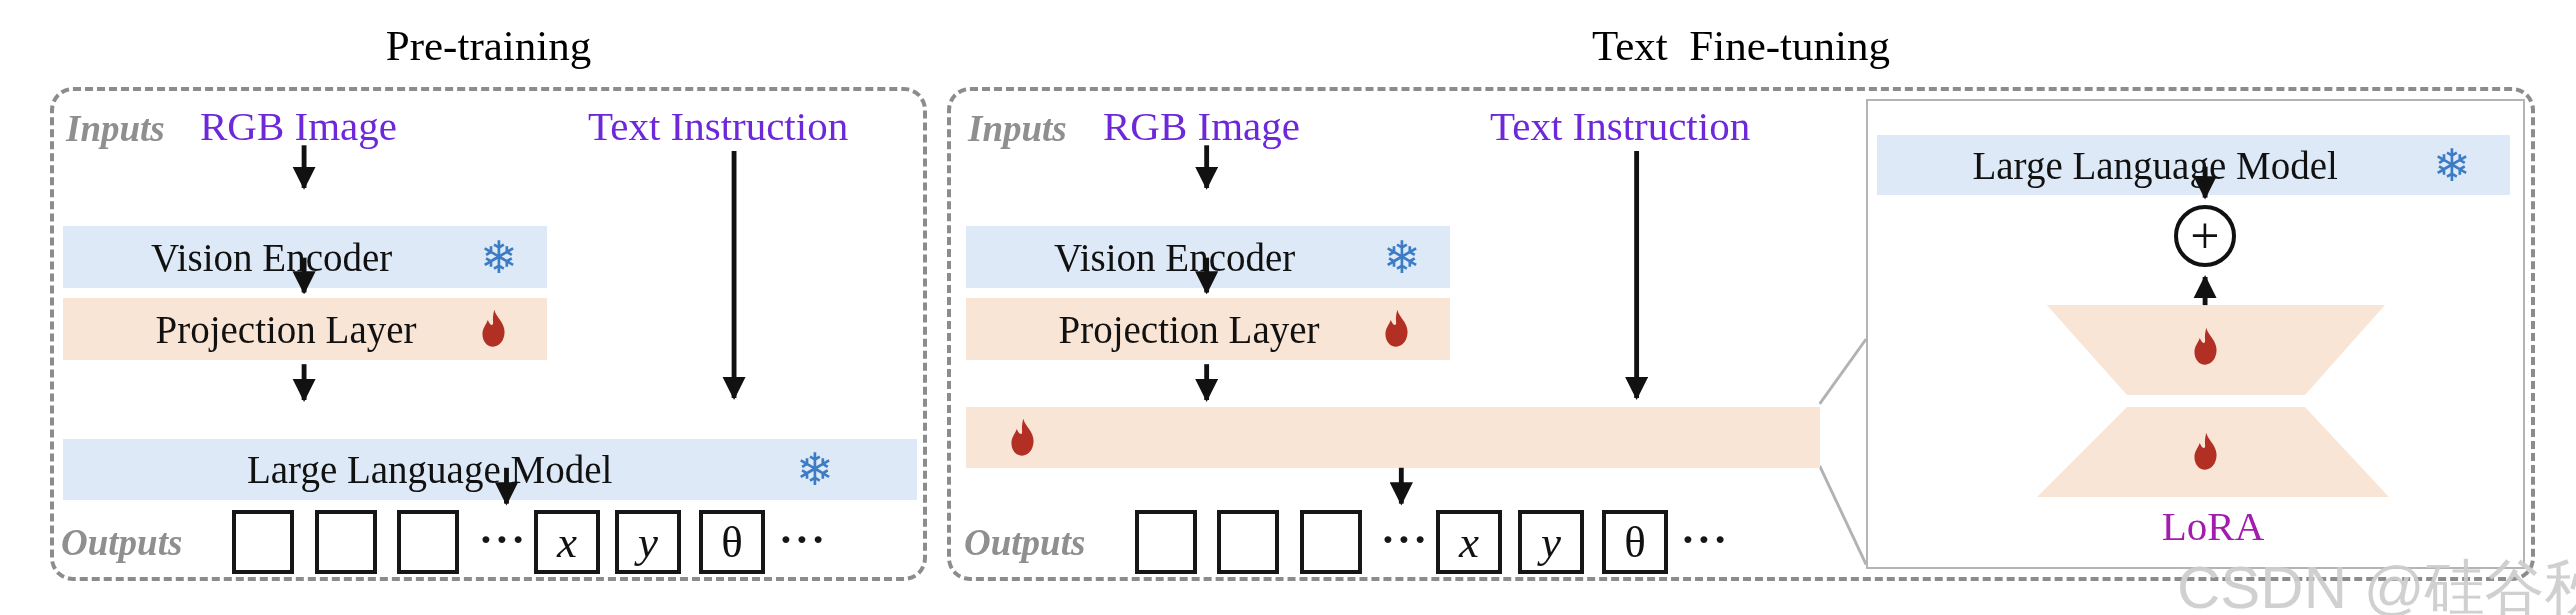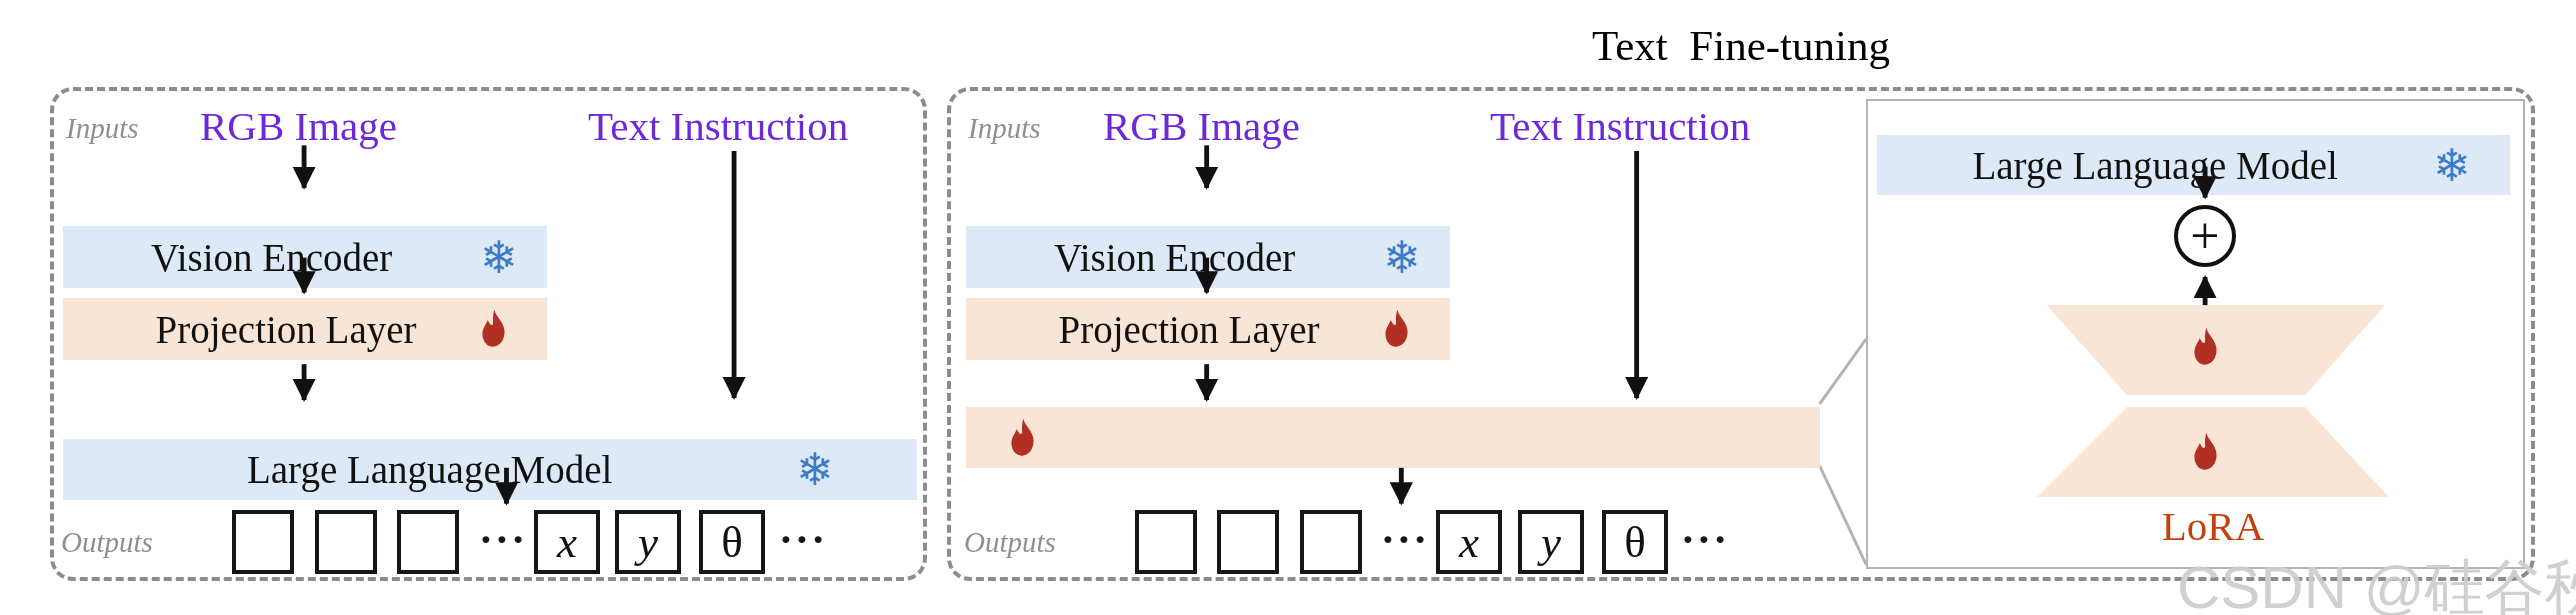--- a/index.html
+++ b/index.html
@@ -13,21 +13,21 @@
   .panel{
     position:absolute;box-sizing:border-box;background:transparent;
     border:4.8px dashed var(--dashed-border,#8c8c8c);border-radius:23px;
   }
 
   .fig-title{
     position:absolute;text-align:center;font-size:43px;line-height:46px;
     color:#000;white-space:pre;
   }
 
-  .muted{position:absolute;font-style:italic;font-size:29px;color:var(--muted-label,#8f8f8f);line-height:43px;}
+  .muted{position:absolute;font-style:italic;font-size:37px;color:var(--muted-label,#8f8f8f);line-height:43px;font-weight:bold;}
   .head{position:absolute;font-size:41px;line-height:43px;color:#6d28d9;}
 
   
   .bar{
     position:absolute;display:flex;align-items:center;box-sizing:border-box;
     z-index:3;
   }
   .bar.blue{background:var(--bar-blue,#dde9f6);margin-top:32px;}
   .bar.peach{background:var(--bar-peach,#f9e5d6);padding-left:36px;}
   .bar .bar-text{flex:1;text-align:center;font-size:39px;line-height:39px;color:#111;}
@@ -66,21 +66,21 @@
     position:absolute;left:2174px;top:205px;width:62px;height:62px;box-sizing:border-box;
     border:4.8px solid #111;border-radius:50%;background:#fff;z-index:3;
     display:flex;align-items:center;justify-content:center;
     font-size:52px;font-weight:400;line-height:52px;color:#111;
   }
   .trap{position:absolute;background:var(--bar-peach,#f9e5d6);z-index:3;}
   .trap.top{left:2037px;top:305px;width:352px;height:90px;
     clip-path:polygon(9.7px 0,348px 0,268px 100%,90px 100%);}
   .trap.bottom{left:2037px;top:407px;width:352px;height:90px;
     clip-path:polygon(90px 0,268px 0,352px 100%,0 100%);}
-  .lora-label{position:absolute;left:2037px;top:502px;width:352px;text-align:center;font-size:41px;color:#c2410c;z-index:3;}
+  .lora-label{position:absolute;left:2037px;top:502px;width:352px;text-align:center;font-size:41px;color:#a21caf;z-index:3;}
 
   .svg-layer{position:absolute;left:0;top:0;width:2576px;height:616px;pointer-events:none;}
   .svg-under{z-index:1;}
   .svg-over{z-index:5;}
 
   .watermark{
     position:absolute;left:2177px;top:548px;z-index:6;white-space:nowrap;
     font-family:"Liberation Sans",sans-serif;font-size:60px;
     color:var(--watermark,#cdcdcd);opacity:.92;
   }
@@ -96,20 +96,21 @@
   </defs>
 </svg>
 
 <div class="canvas">
 
   <svg class="svg-layer svg-under" viewBox="0 0 2660 636">
     <line x1="1879" y1="417" x2="1927" y2="350" stroke="#b2b2b2" stroke-width="3"></line>
     <line x1="1879" y1="481" x2="1927" y2="583" stroke="#b2b2b2" stroke-width="3"></line>
   </svg>
 
+  <div class="fig-title" style="left:50px;top:23px;width:877px;">Pre-training</div>
   <div class="fig-title" style="left:947px;top:23px;width:1588px;">Text  Fine-tuning</div>
 
   <div class="panel" style="left:50px;top:87px;width:877px;height:494px;"></div>
   <div class="panel" style="left:947px;top:87px;width:1588px;height:494px;"></div>
 
   <div class="muted" style="left:66px;top:107px;">Inputs</div>
   <div class="head" style="left:200px;top:105px;">RGB Image</div>
   <div class="head" style="left:588px;top:105px;">Text Instruction</div>
 
   <div class="bar blue" style="left:63px;top:194px;width:484px;height:62px;padding-right:29px;">

